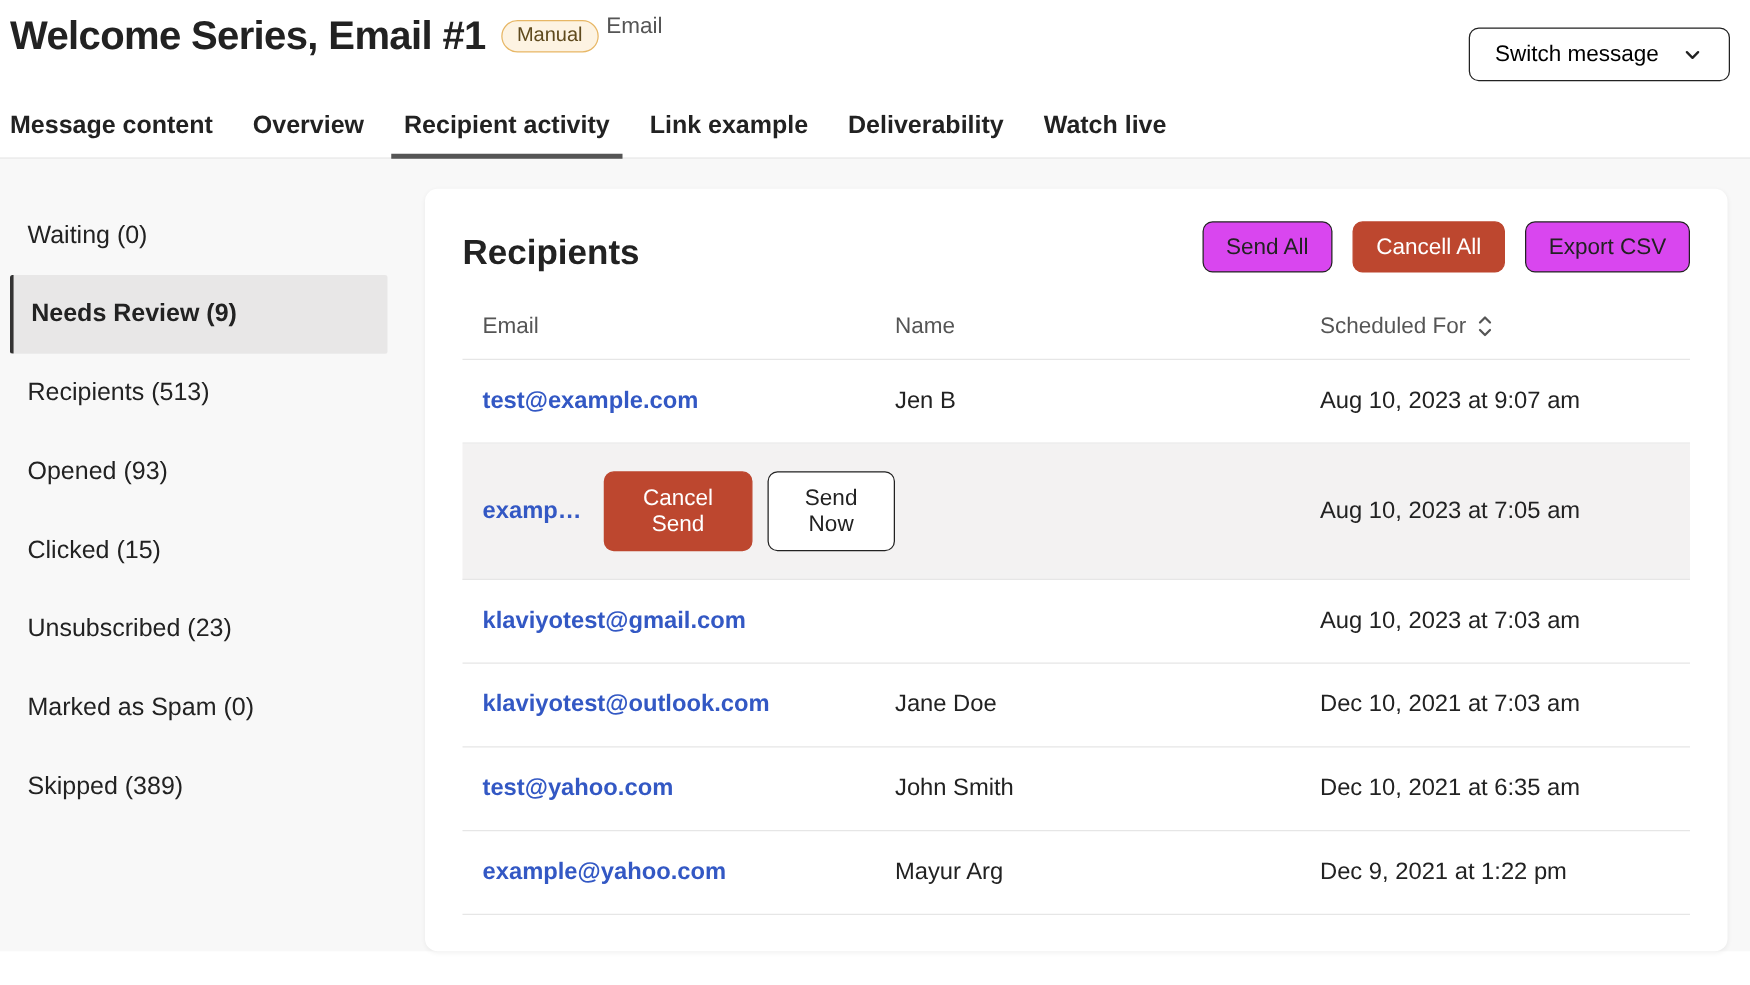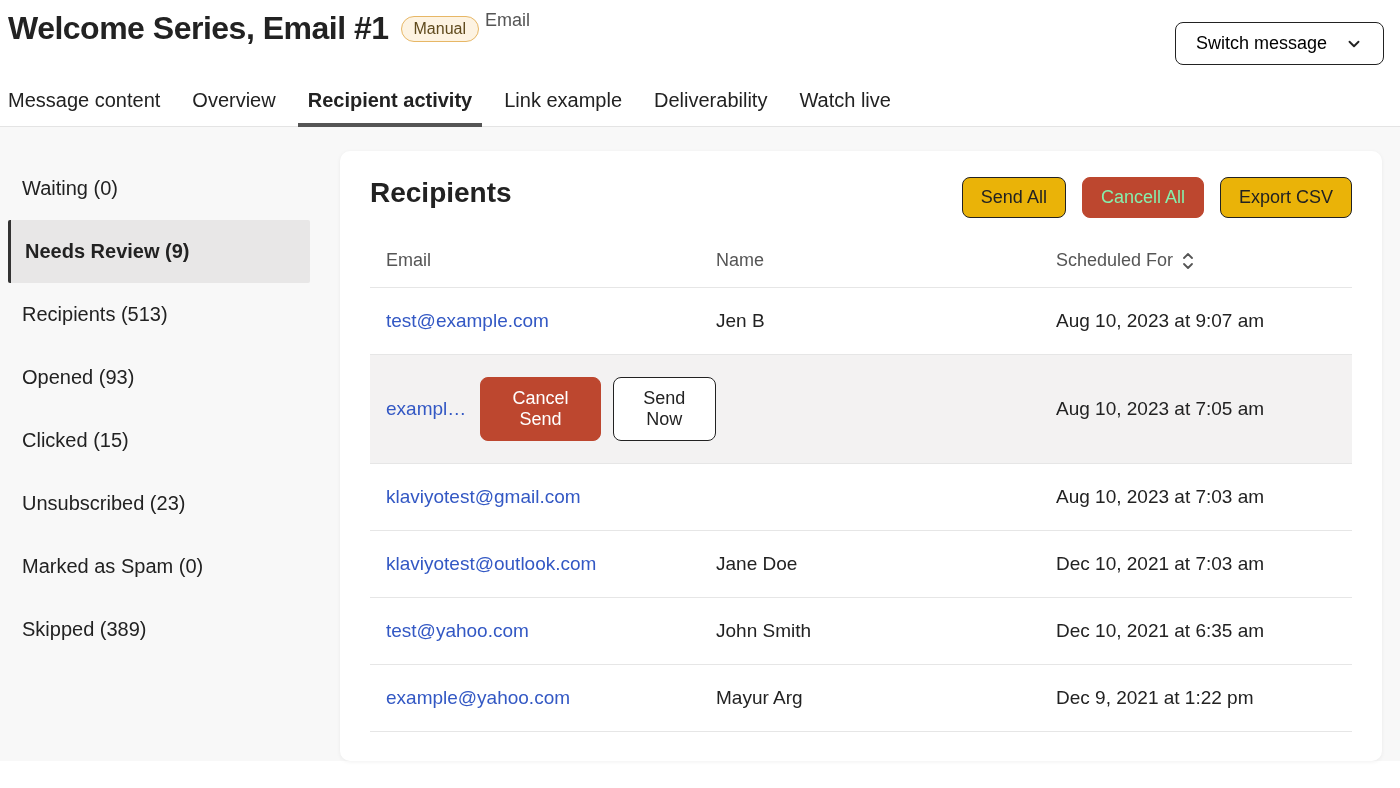--- a/index.html
+++ b/index.html
@@ -53,21 +53,21 @@
 
   
   .tabs {
     display: flex;
     gap: 32px;
     padding: 24px 8px 0 8px;
     border-bottom: 1px solid #e4e4e4;
   }
   .tab {
     font-size: 20px;
-    font-weight: 400;
+    font-weight: 700;
     color: #222;
     padding-bottom: 14px;
     cursor: pointer;
     position: relative;
   }
   .tab.active { font-weight: 600; }
   .tab.active::after {
     content: "";
     position: absolute;
     left: -10px; right: -10px; bottom: -1px;
@@ -109,39 +109,39 @@
     background: #fff;
     border-radius: 10px;
     box-shadow: 0 1px 4px rgba(0,0,0,0.06);
     height: 100%;
     padding: 26px 30px 0 30px;
     overflow: hidden;
   }
   .panel-head {
     display: flex;
     justify-content: space-between;
-    align-items: flex-start;
+    align-items: flex-end;
     margin-bottom: 32px;
   }
   .panel-title { font-size: 28px; font-weight: 700; }
   .panel-actions { display: flex; gap: 16px; }
   .btn {
     font-size: 18px;
     font-weight: 500;
     border-radius: 8px;
     padding: 9px 18px;
     cursor: pointer;
     border: 1.5px solid #222;
-    background: #eab308;
+    background: #d946ef;
     color: #222;
   }
   .btn-danger {
     background: #bd472f;
     border-color: #bd472f;
-    color: #86efac;
+    color: #ffffff;
   }
 
   
   .tbl { width: 100%; }
   .tbl-head, .tbl-row {
     display: grid;
     grid-template-columns: 1fr 340px 280px;
     align-items: center;
     border-bottom: 1px solid #e6e6e6;
   }
@@ -152,21 +152,21 @@
   }
   .th-sched { display: flex; align-items: center; gap: 8px; }
   .sort-icon { width: 14px; height: 18px; }
   .tbl-row {
     padding: 22px 16px;
     font-size: 19px;
   }
   .tbl-row.hover {
     background: #f3f2f2;
   }
-  .email-link { color: #3358c4; text-decoration: none; }
+  .email-link { color: #3358c4; text-decoration: none; font-weight: bold; }
   .email-trunc {
     white-space: nowrap;
     overflow: hidden;
     text-overflow: ellipsis;
     max-width: 100px;
     display: inline-block;
     vertical-align: middle;
   }
   .row-email-cell { display: flex; align-items: center; gap: 14px; }
   .row-actions { display: flex; gap: 12px; }

